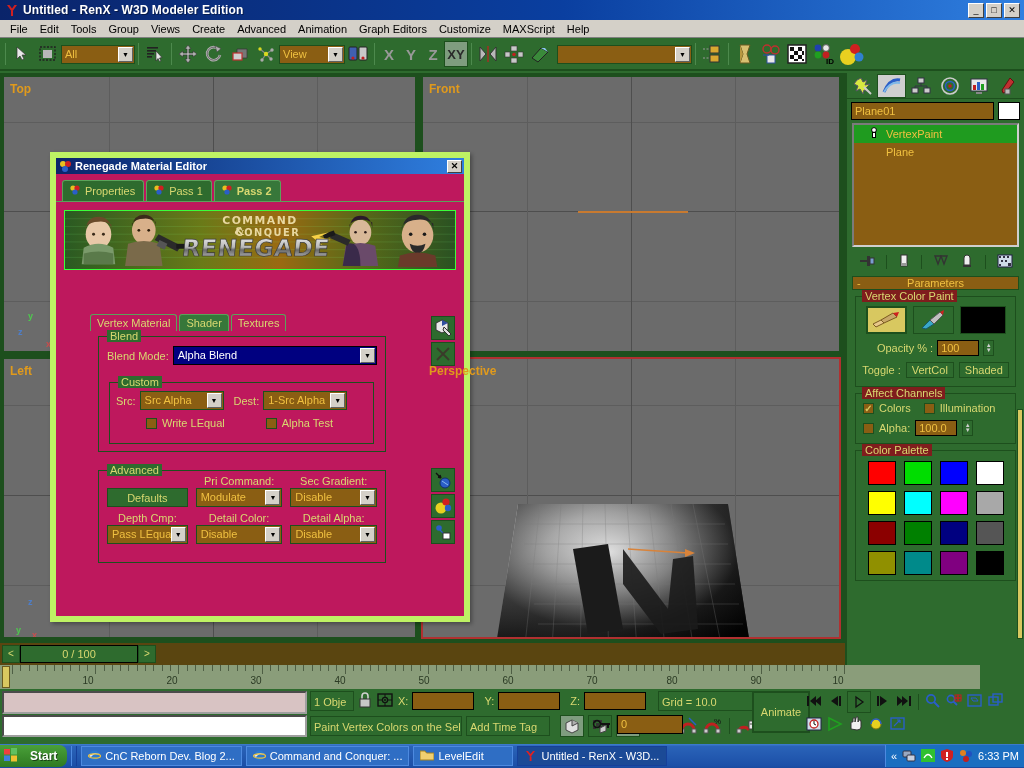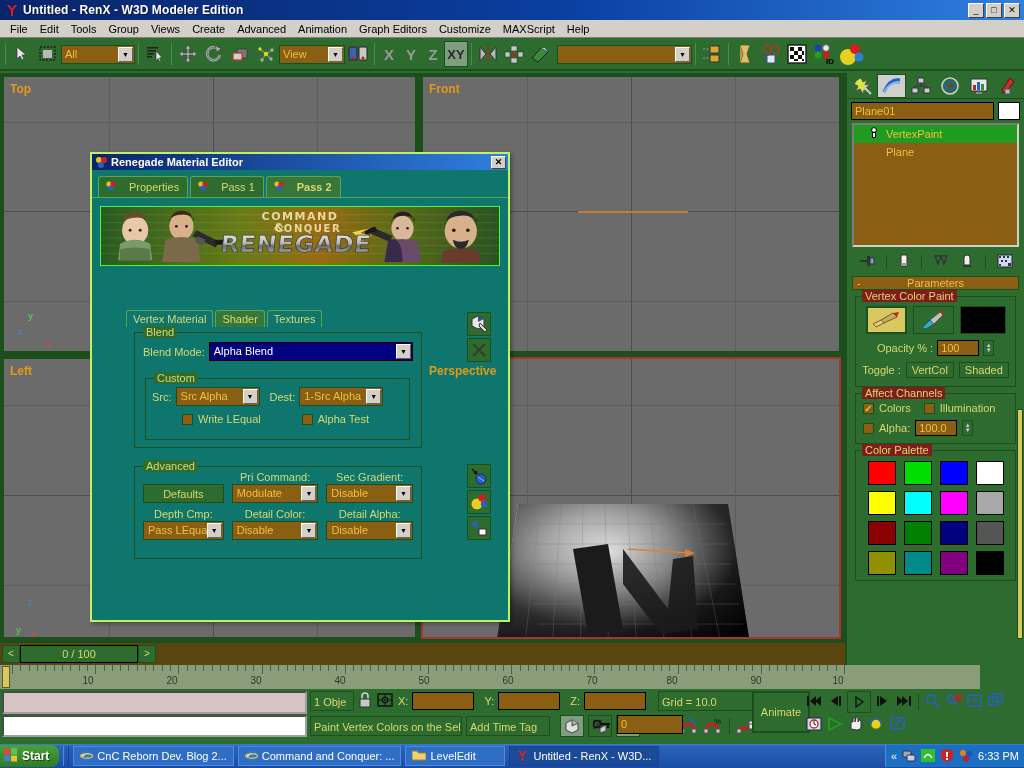--- a/index.html
+++ b/index.html
@@ -142,39 +142,39 @@
   .animate-btn{ width:58px;height:42px; background:#2e6b2e; border:2px solid #1d4f1d;
     color:#d8d870; display:flex;align-items:center;justify-content:center; font-size:11px;}
 
   
   .taskbar{ position:absolute; left:0; top:744px; width:1024px; height:24px;
     background:linear-gradient(to bottom,#3f7fd0 0%,#2a63b8 10%,#1c50a8 90%,#1a4a9e 100%);
     display:flex; align-items:center; }
   .startbtn{ height:22px; margin:1px 2px 1px 0; padding:0 10px 0 4px;
     background:linear-gradient(to bottom,#4aa03a 0%,#3d8f2e 45%,#2f7a22 100%);
     border-radius:0 8px 8px 0; color:#fff; font-weight:bold; font-size:12px;
-    display:flex;align-items:center;gap:4px; text-shadow:1px 1px 0 #00000088;}
+    display:flex;align-items:center;gap:12px; text-shadow:1px 1px 0 #00000088;}
   .tb-sep{ width:6px;height:20px; border-left:1px solid #4d8ae0; border-right:1px solid #16409a; margin:0 2px;}
   .taskitem{ height:20px; min-width:150px; max-width:172px; margin:0 2px; padding:0 6px;
     background:#2f6ec4; border:1px solid #4d8ae0; color:#fff; font-size:11px;
     display:flex;align-items:center;gap:4px; white-space:nowrap; overflow:hidden;}
   .taskitem.active{ background:#1b4a96; border:1px solid #16409a;}
   .tray{ margin-left:auto; height:22px; padding:0 5px; background:#1b6ec0;
     border-left:1px solid #4d8ae0; display:flex;align-items:center;gap:5px; color:#fff;font-size:11px;}
 
   
   .dlg{ position:absolute; left:50px; top:152px; width:420px; height:470px;
-    background:#0f766e; border:2px solid #bef264; box-shadow:2px 2px 4px #00000055;margin-left:40px;}
+    background:#be185d; border:6px solid #bef264; box-shadow:2px 2px 4px #00000055;}
   .dlg-title{ height:16px; background:linear-gradient(to right,#0a246a,#2f7fe0);
     color:#fff; font-weight:bold; font-size:11px; display:flex; align-items:center; padding:0 2px;}
   .dlg-close{ margin-left:auto; width:15px;height:13px;background:#d4d0c8;border:1px solid #fff;
     border-right-color:#404040;border-bottom-color:#404040;color:#000;font-size:9px;
     text-align:center;line-height:11px;}
   .dlg-tabs{ display:flex; padding:6px 6px 0 6px; gap:2px; border-bottom:1px solid #5aa35a;}
-  .dtab{ padding:3px 8px 3px 6px; color:#d8d870; font-size:11px; display:flex; align-items:center; gap:12px;
+  .dtab{ padding:3px 8px 3px 6px; color:#d8d870; font-size:11px; display:flex; align-items:center; gap:4px;
     border-left:1px solid #5aa35a; border-top:1px solid #5aa35a; border-right:1px solid #5aa35a;
     border-radius:3px 3px 0 0; background:#2e6b2e;}
   .dtab.sel{ background:#37773a;font-weight:bold; }
   .banner{ margin:8px 8px 0 8px; height:60px; border:1px solid #3aff3a; overflow:hidden; position:relative;}
   .subtabs{ position:absolute; left:84px; top:308px; display:flex; gap:2px;}
   .stab{ padding:2px 6px; color:#d8d870; font-size:11px;
     border-left:1px solid #5aa35a;border-top:1px solid #5aa35a;border-right:1px solid #5aa35a;
     border-radius:3px 3px 0 0;}
   .stab.sel{ background:#37773a;}
   .dgroup{ position:absolute; border:1px solid #1d4f1d; }

